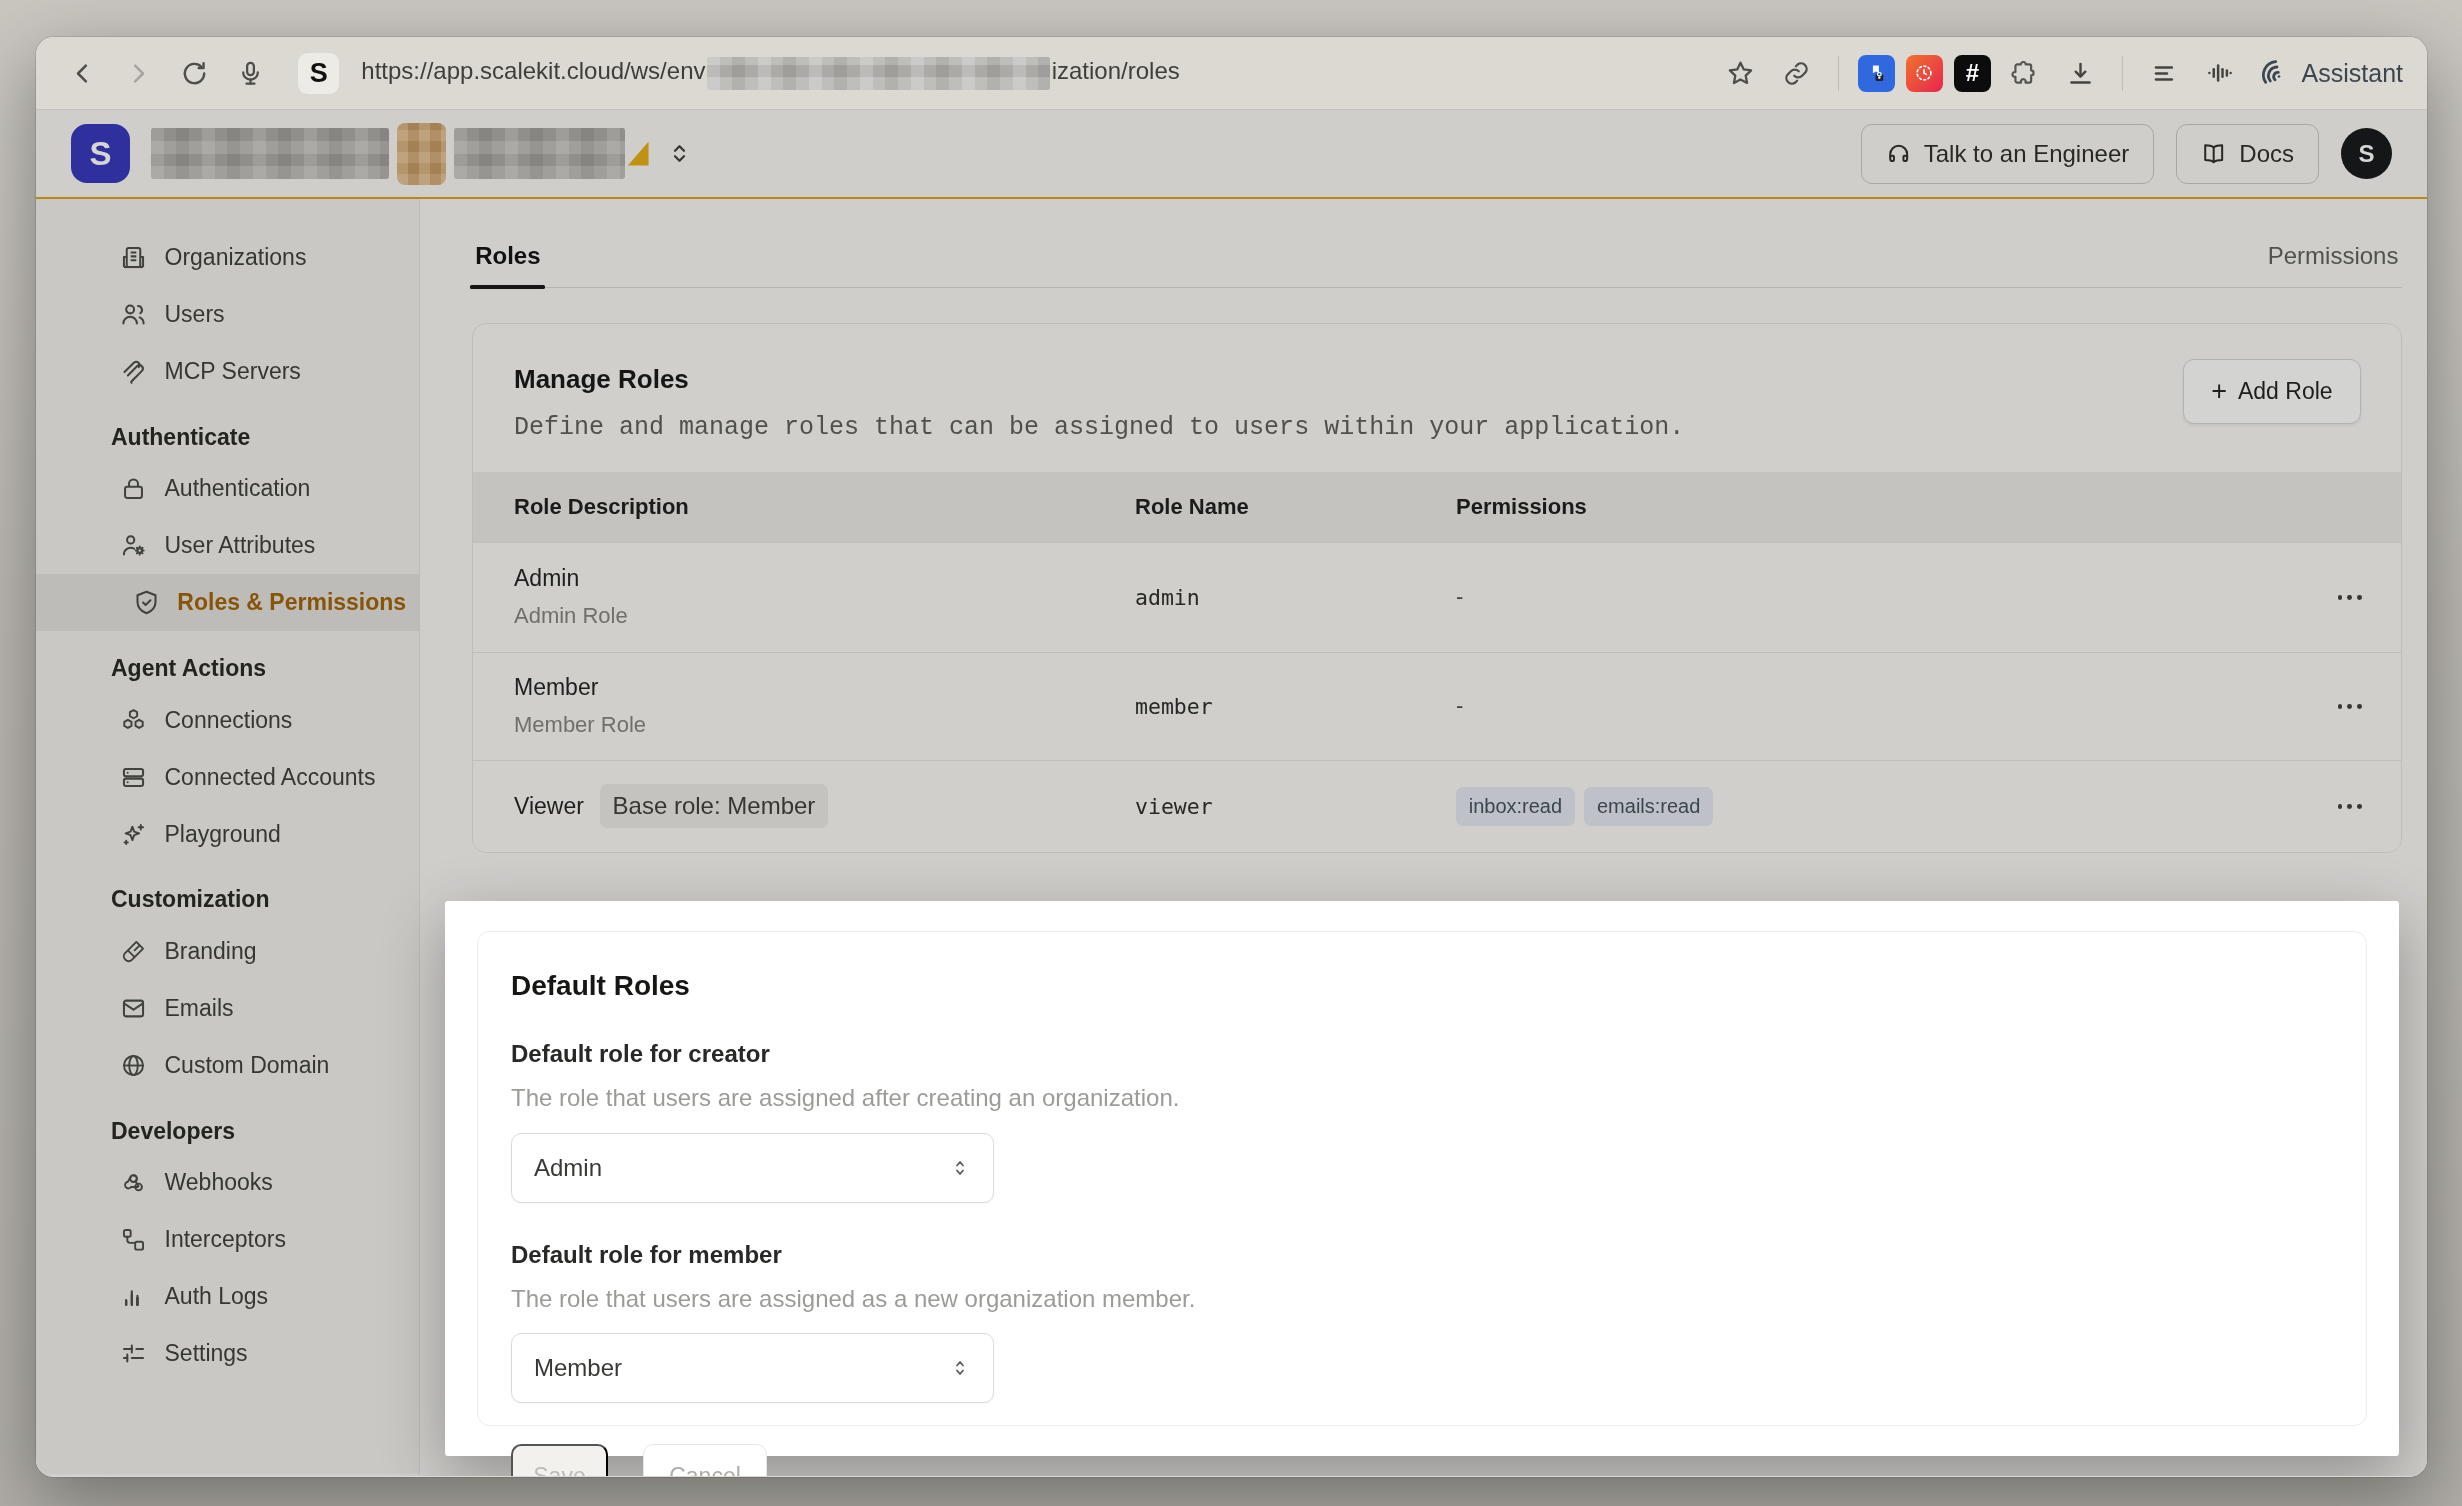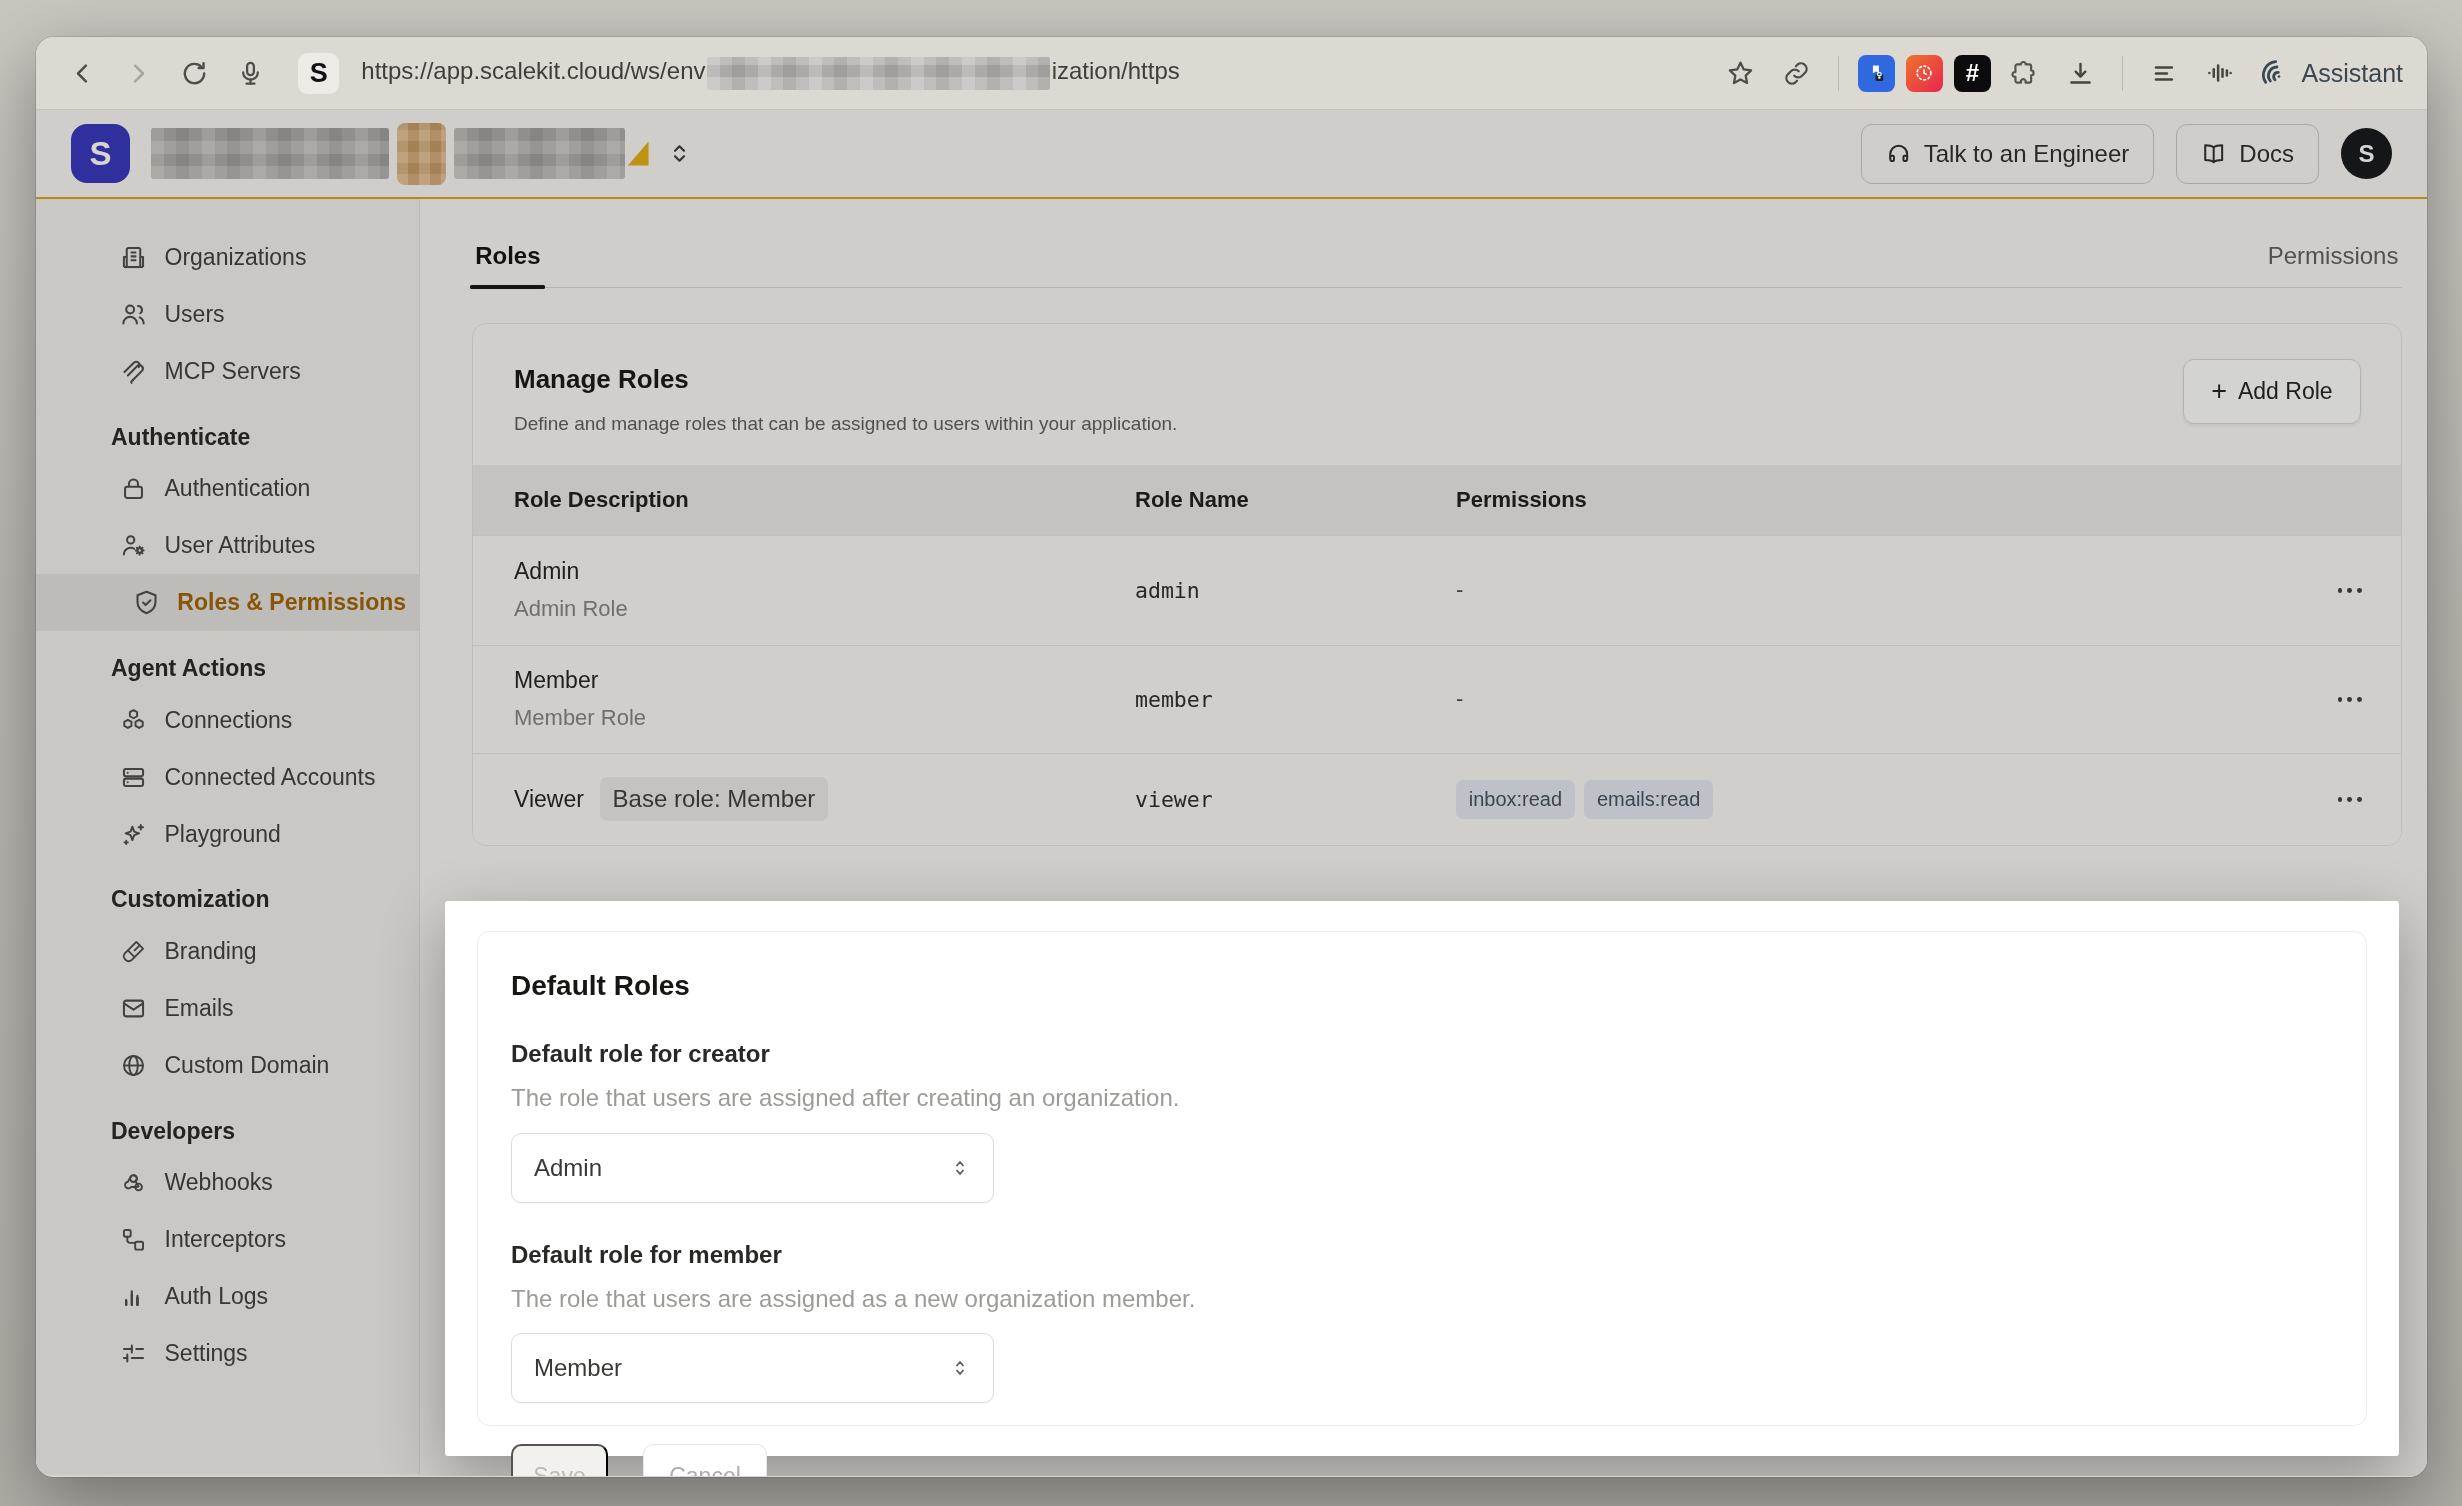--- a/index.html
+++ b/index.html
@@ -83,21 +83,21 @@
   
   .content{flex:1 1 auto;padding:38px 25.4px 0 52px;}
   .tabs{display:flex;gap:120px;border-bottom:0.8px solid #d9d8d5;justify-content:space-between;}
   .tab{font-size:24px;padding:4.8px 3.2px 17.5px;color:#5e5e5b;position:relative;}
   .tab.active{color:#101010;font-weight:700;}
   .tab.active::after{content:"";position:absolute;left:-1.6px;right:-1.6px;bottom:-1.6px;height:4px;background:#161616;border-radius:1.6px;}
 
   .card{margin-top:35px;border:0.8px solid #e3e2df;border-radius:14.3px;background:#f9f8f6;overflow:hidden;}
   .card-head{position:relative;padding:40px 41px 30px;}
   .card-title{font-size:26px;font-weight:650;color:#171715;}
-  .card-desc{font-size:19px;color:#5d5d5a;margin-top:17.5px;}
+  .card-desc{font-size:25px;color:#5d5d5a;margin-top:17.5px;font-family:Liberation Mono, monospace;}
   .add-btn{position:absolute;right:40px;top:35px;display:flex;align-items:center;gap:11px;height:65px;padding:0 27px;
     background:#fdfdfc;border:1.1px solid #d7d6d2;border-radius:11px;font-size:23px;font-weight:500;color:#222220;
     box-shadow:0 1.6px 3.2px rgba(0,0,0,.07);}
   .add-btn .plus{font-size:27px;font-weight:400;line-height:1;}
 
   .tbl-head,.tbl-row{display:grid;grid-template-columns:621px 321px 1fr 135px;align-items:center;}
   .tbl-head{background:#ebeae7;height:70px;font-size:22px;font-weight:650;color:#1d1d1b;}
   .tbl-head>div{padding-left:41px;}
   .tbl-row{border-top:0.8px solid #e5e4e1;background:#f9f8f6;}
   .tbl-row>div{padding-left:41px;}
@@ -166,21 +166,21 @@
           <rect x="9" y="2.5" width="6" height="11" rx="3"></rect>
           <path d="M5.5 11a6.5 6.5 0 0 0 13 0"></path>
           <path d="M12 17.5V21"></path>
           <path d="M8.5 21h7"></path>
         </svg>
     </div>
     <div class="favicon">S</div>
     <div class="url">
       <span>https://app.scalekit.cloud/ws/env</span>
         <span class="redact"></span>
-        <span>ization/https</span>
+        <span>ization/roles</span>
     </div>
 
     <div class="tb-btn">
       <svg width="29" height="29" viewBox="0 0 24 24" fill="none" stroke="currentColor" stroke-width="1.9" stroke-linejoin="round">
           <path d="M12 3l2.7 5.6 6.1.8-4.5 4.3 1.1 6.1L12 16.9 6.6 19.8l1.1-6.1L3.2 9.4l6.1-.8z"></path>
         </svg>
     </div>
     <div class="tb-btn">
       <svg width="27" height="27" viewBox="0 0 24 24" fill="none" stroke="currentColor" stroke-width="2" stroke-linecap="round">
           <path d="M10 14a5 5 0 0 0 7 0l3-3a5 5 0 0 0-7-7l-1.5 1.5"></path>

